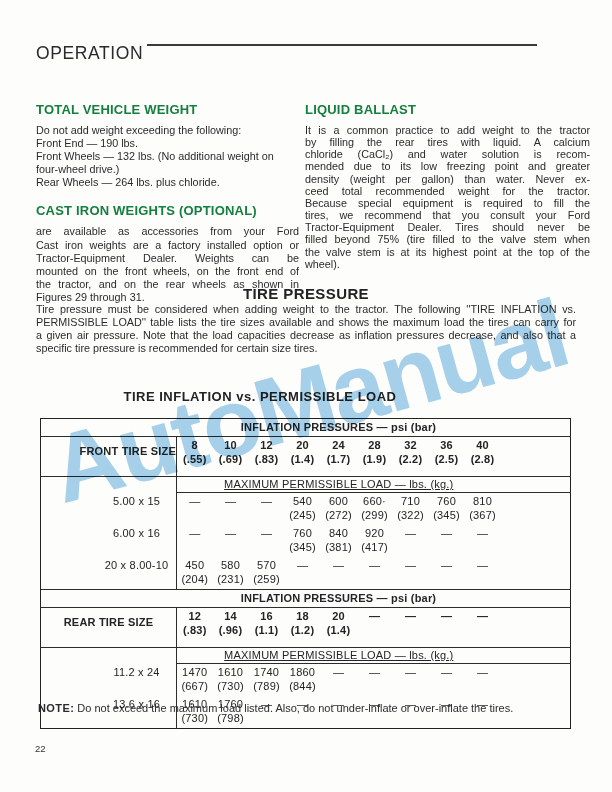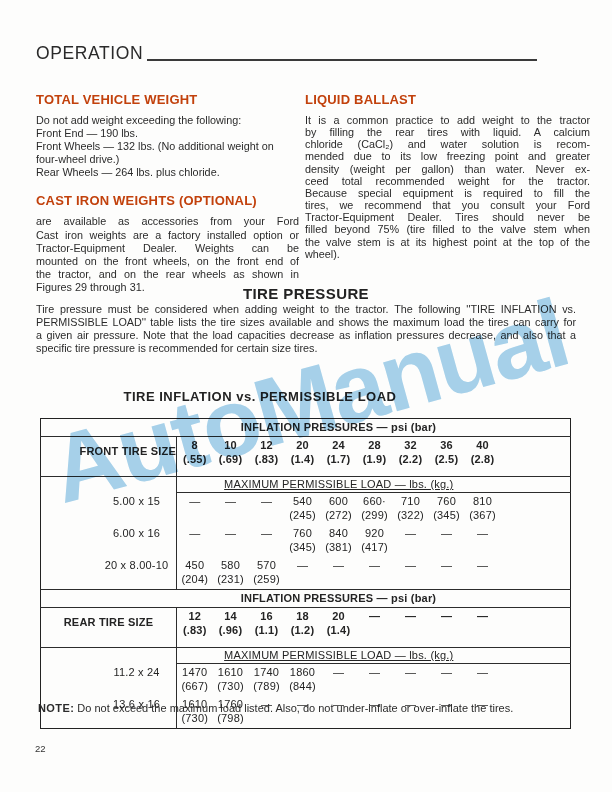--- a/index.html
+++ b/index.html
@@ -3,29 +3,29 @@
 <meta charset="utf-8">
 <style>
   html,body { margin:0; padding:0; background:#e8e8e8; }
   .page {
     position:relative; width:612px; height:792px; margin:0 auto;
     background:#fdfdfc; overflow:hidden;
     font-family:"Liberation Sans", sans-serif; color:#222;
     -webkit-font-smoothing:antialiased;
   }
   
-  .header-row { position:absolute; left:36px; top:44px; width:501px; display:flex; align-items:flex-end; }
+  .header-row { position:absolute; left:36px; top:44px; width:501px; display:flex; align-items:flex-start; }
   .header-title { font-size:17.5px; letter-spacing:0.6px; color:#2a2a2a; line-height:18px; }
   .header-rule { flex:1; height:2px; background:#3a3a3a; margin-left:4px; margin-bottom:1px; }
 
   
   .col { position:absolute; top:86px; }
   .col-left  { left:36px;  width:263px; }
   .col-right { left:305px; width:285px; }
-  .h2 { font-size:13px; font-weight:bold; letter-spacing:0.2px; margin:6px 0 7px 0; color:#c2410c; }
+  .h2 { font-size:13px; font-weight:bold; letter-spacing:0.2px; margin:16px 0 7px 0; color:#15803d; }
   .h2.spaced { margin-top:14px; }
   .lines { font-size:10.8px; color:#2b2b2b; }
   .col-left  .lines .line { line-height:13.1px; }
   .col-right .lines .line { line-height:12.15px; }
   .just .line { text-align:justify; text-align-last:justify; }
   .just .line:last-child { text-align-last:left; }
 
   
   .tp-heading { position:absolute; left:0; top:285px; width:612px; text-align:center;
                 font-size:15px; font-weight:bold; letter-spacing:0.4px; }

